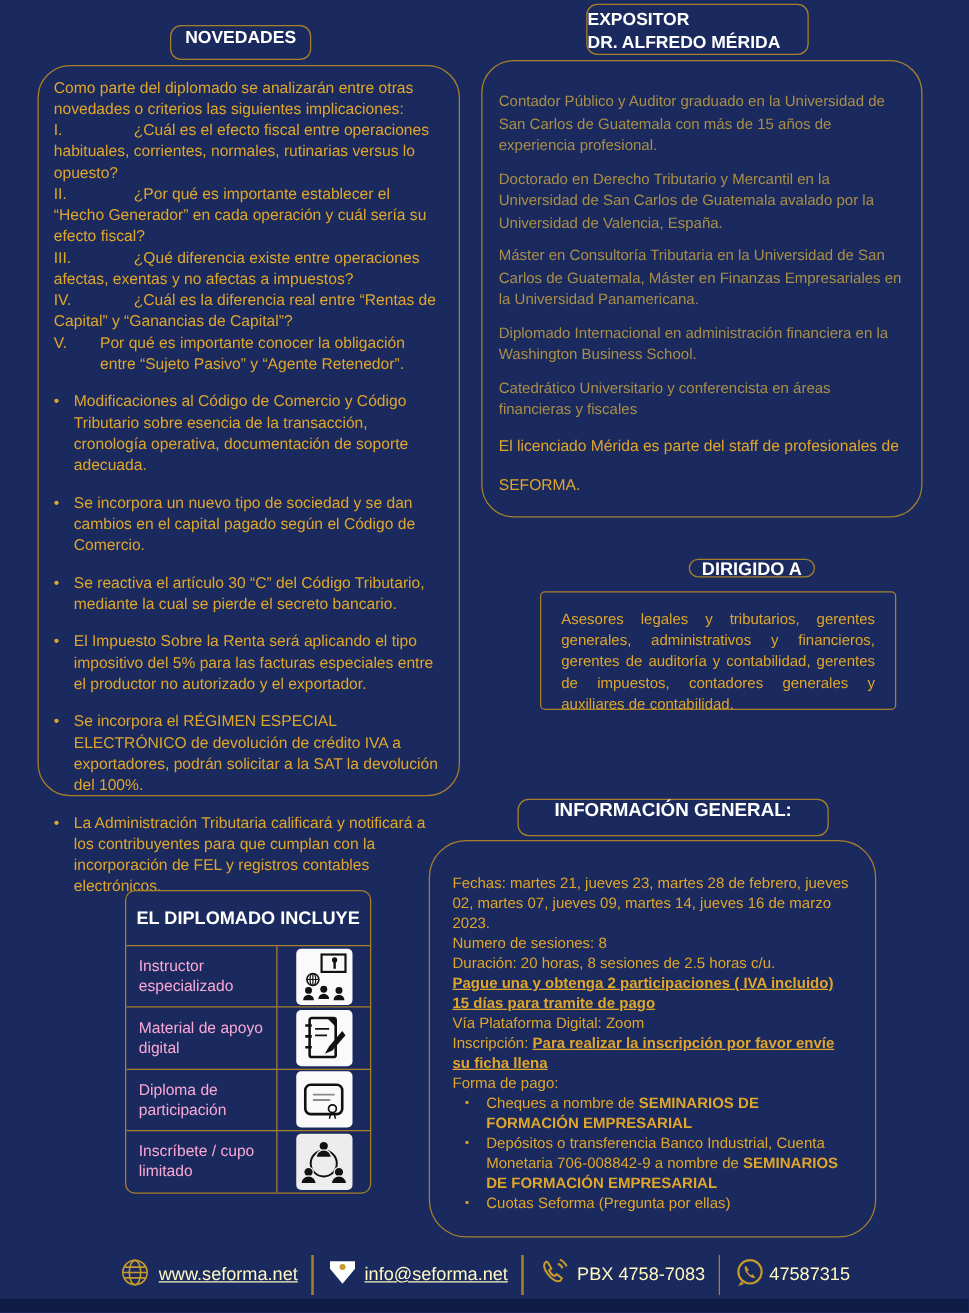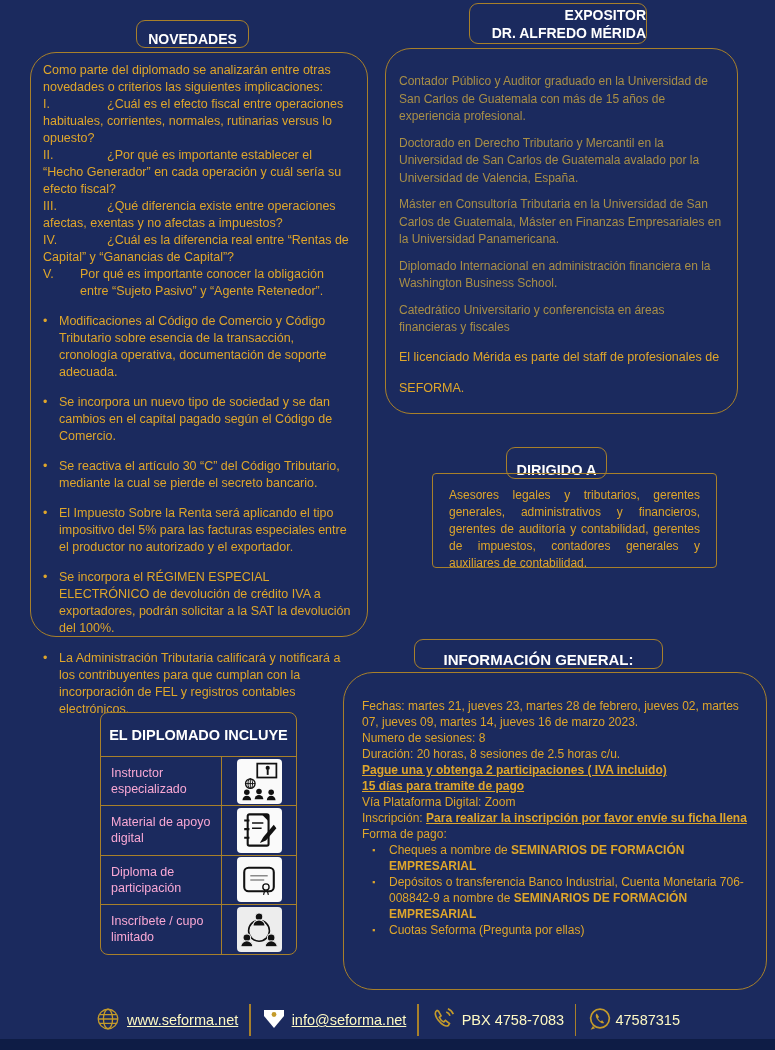--- a/index.html
+++ b/index.html
@@ -1,20 +1,20 @@
 <!DOCTYPE html>
 <html><head>
 <meta charset="utf-8">
 <style>
   html,body{margin:0;padding:0;background:#1B2A5E;}
   .page{position:relative;width:775px;height:1050px;background:#1B2A5E;
         font-family:"Liberation Sans",sans-serif;overflow:hidden;}
   .hdr{position:absolute;border:1.6px solid #A8802A;border-radius:9px;
        color:#FFFFFF;font-weight:bold;text-align:center;background:#1B2A5E;
-       display:flex;align-items:flex-end;justify-content:center;box-sizing:border-box;}
+       display:flex;align-items:flex-start;justify-content:center;box-sizing:border-box;}
   .panel{position:absolute;border:1.6px solid #A8802A;border-radius:26px;box-sizing:border-box;}
   
   .nv-body{padding:9px 12px 6px 12px;color:#DFA62B;font-size:12.5px;line-height:17px;}
   .nv-item .rn{display:inline-block;width:64px;}
   .nv-item-v{padding-left:37px;text-indent:-37px;}
   .nv-item-v .rnv{display:inline-block;width:37px;text-indent:0;}
   .bl{display:flex;gap:8px;margin-top:13px;}
   .bl .dot{flex:0 0 8px;}
   
   .ex-body{padding:24px 14px 10px 13px;font-size:12px;line-height:17.5px;color:#A98F47;}
@@ -107,33 +107,33 @@
       <p>Contador Público y Auditor graduado en la Universidad de San Carlos de Guatemala con más de 15 años de experiencia profesional.</p>
       <p>Doctorado en Derecho Tributario y Mercantil en la Universidad de San Carlos de Guatemala avalado por la Universidad de Valencia, España.</p>
       <p>Máster en Consultoría Tributaria en la Universidad de San Carlos de Guatemala, Máster en Finanzas Empresariales en la Universidad Panamericana.</p>
       <p>Diplomado Internacional en administración financiera en la Washington Business School.</p>
       <p>Catedrático Universitario y conferencista en áreas financieras y fiscales</p>
       <div class="staff1">El licenciado Mérida es parte del staff de profesionales de</div>
       <div class="staff2">SEFORMA.</div>
     </div>
   </div>
 
-  <div class="hdr" style="left:506px;top:447px;width:101px;height:32px;font-size:14.5px;">
+  <div class="hdr" style="left:551px;top:447px;width:101px;height:15px;font-size:14.5px;">
     <span>DIRIGIDO A</span>
   </div>
 
   <div class="panel" style="left:432px;top:473px;width:285px;height:95px;border-radius:4px;">
     <div class="dir-body">Asesores legales y tributarios, gerentes generales, administrativos y financieros, gerentes de auditoría y contabilidad, gerentes de impuestos, contadores generales y auxiliares de contabilidad.</div>
   </div>
 
   <div class="hdr" style="left:414px;top:639px;width:249px;height:30px;font-size:15px;">
     <span>INFORMACIÓN GENERAL:</span>
   </div>
 
-  <div class="panel" style="left:343px;top:672px;width:424px;height:318px;border-radius:30px;">
+  <div class="panel" style="left:343px;top:672px;width:358px;height:318px;border-radius:30px;">
     <div class="info-body">
       <div>Fechas: martes 21, jueves 23, martes 28 de febrero, jueves 02, martes 07, jueves 09, martes 14, jueves 16 de marzo 2023.</div>
       <div>Numero de sesiones: 8</div>
       <div>Duración: 20 horas, 8 sesiones de 2.5 horas c/u.</div>
       <div class="uline">Pague una y obtenga 2 participaciones ( IVA incluido)</div>
       <div class="uline">15 días para tramite de pago</div>
       <div>Vía Plataforma Digital: Zoom</div>
       <div><span>Inscripción: </span><span class="uline">Para realizar la inscripción por favor envíe su ficha llena</span></div>
       <div>Forma de pago:</div>
       <div class="ibl">

